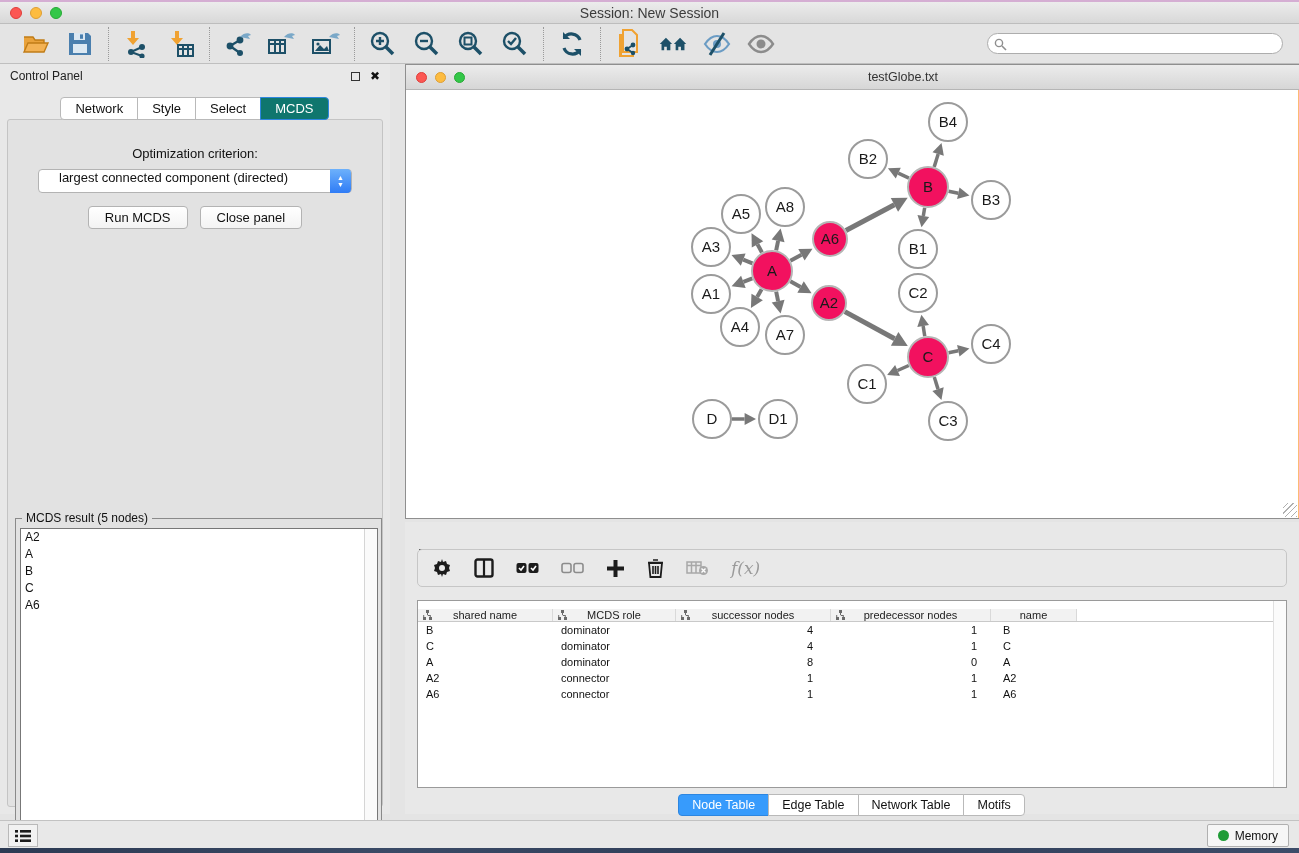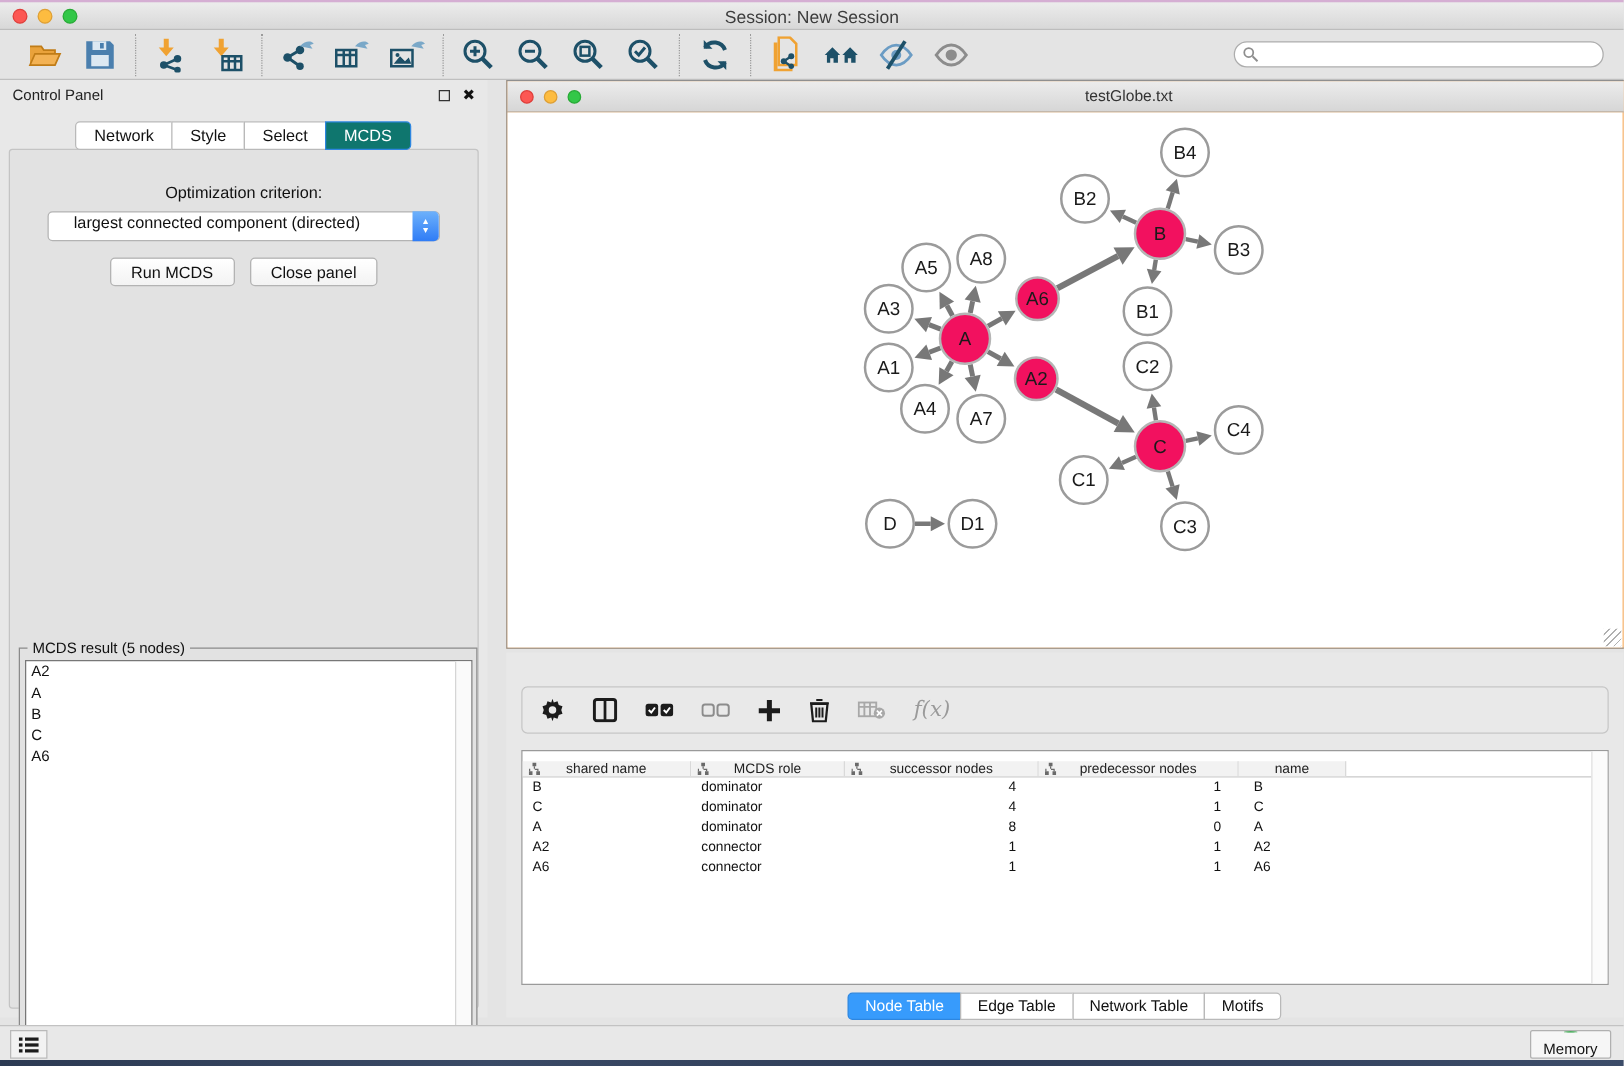--- a/index.html
+++ b/index.html
@@ -114,21 +114,21 @@
   .tp-tab:last-child{ border-radius:0 4px 4px 0; }
   .tp-tab.sel { background:#379bfc; border-color:#2d86e0; color:#fff; }
 
   
   .statusbar { position:absolute; left:0; top:818px; width:1299px; height:28px;
     background:#e8e8e8; border-top:1px solid #c2c2c2; }
   .sb-btn { position:absolute; left:8px; top:3px; width:30px; height:23px;
     background:#f2f2f2; border:1px solid #b9b9b9; display:flex; align-items:center; justify-content:center; cursor:pointer; }
   .mem-btn { position:absolute; right:10px; top:3px; height:23px;
     background:#f6f6f6; border:1px solid #b0b0b0; border-radius:2px;
-    display:flex; align-items:center; gap:6px; padding:0 10px; font-size:12px; color:#111; cursor:pointer;flex-direction:column; }
+    display:flex; align-items:center; gap:6px; padding:0 10px; font-size:12px; color:#111; cursor:pointer; }
   .mem-dot { width:11px; height:11px; border-radius:50%; background:#1f9c37; }
   .deskstrip { position:absolute; left:0; top:846px; width:1299px; height:7px;
     background:linear-gradient(90deg,#2c3a53,#3a4a66 30%,#2e3c57 60%,#3c4c69); }
 </style>
 </head>
 <body>
 
 <div class="stage">
 
   <div class="titlebar">

